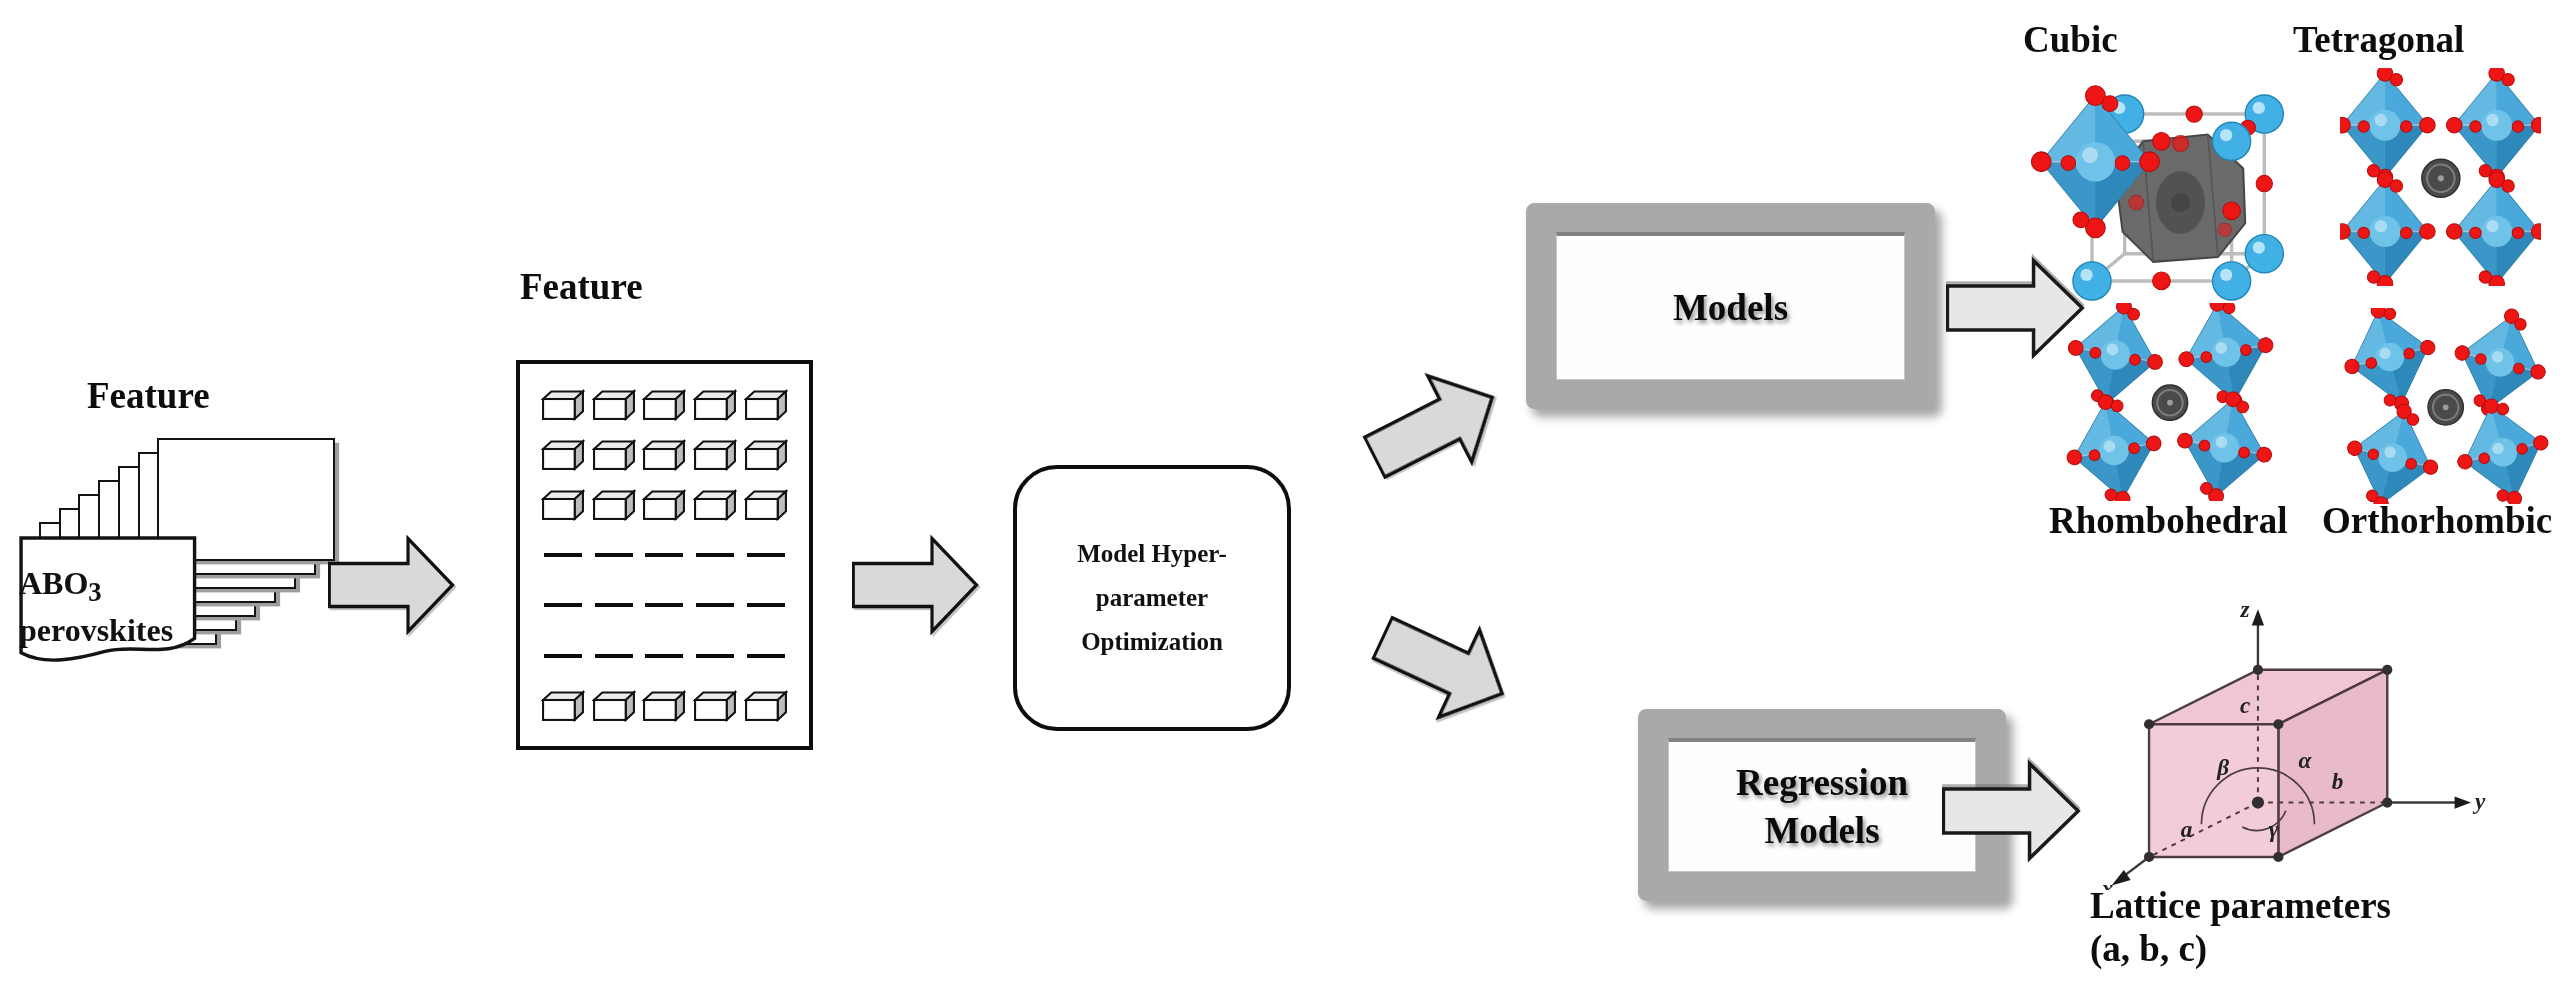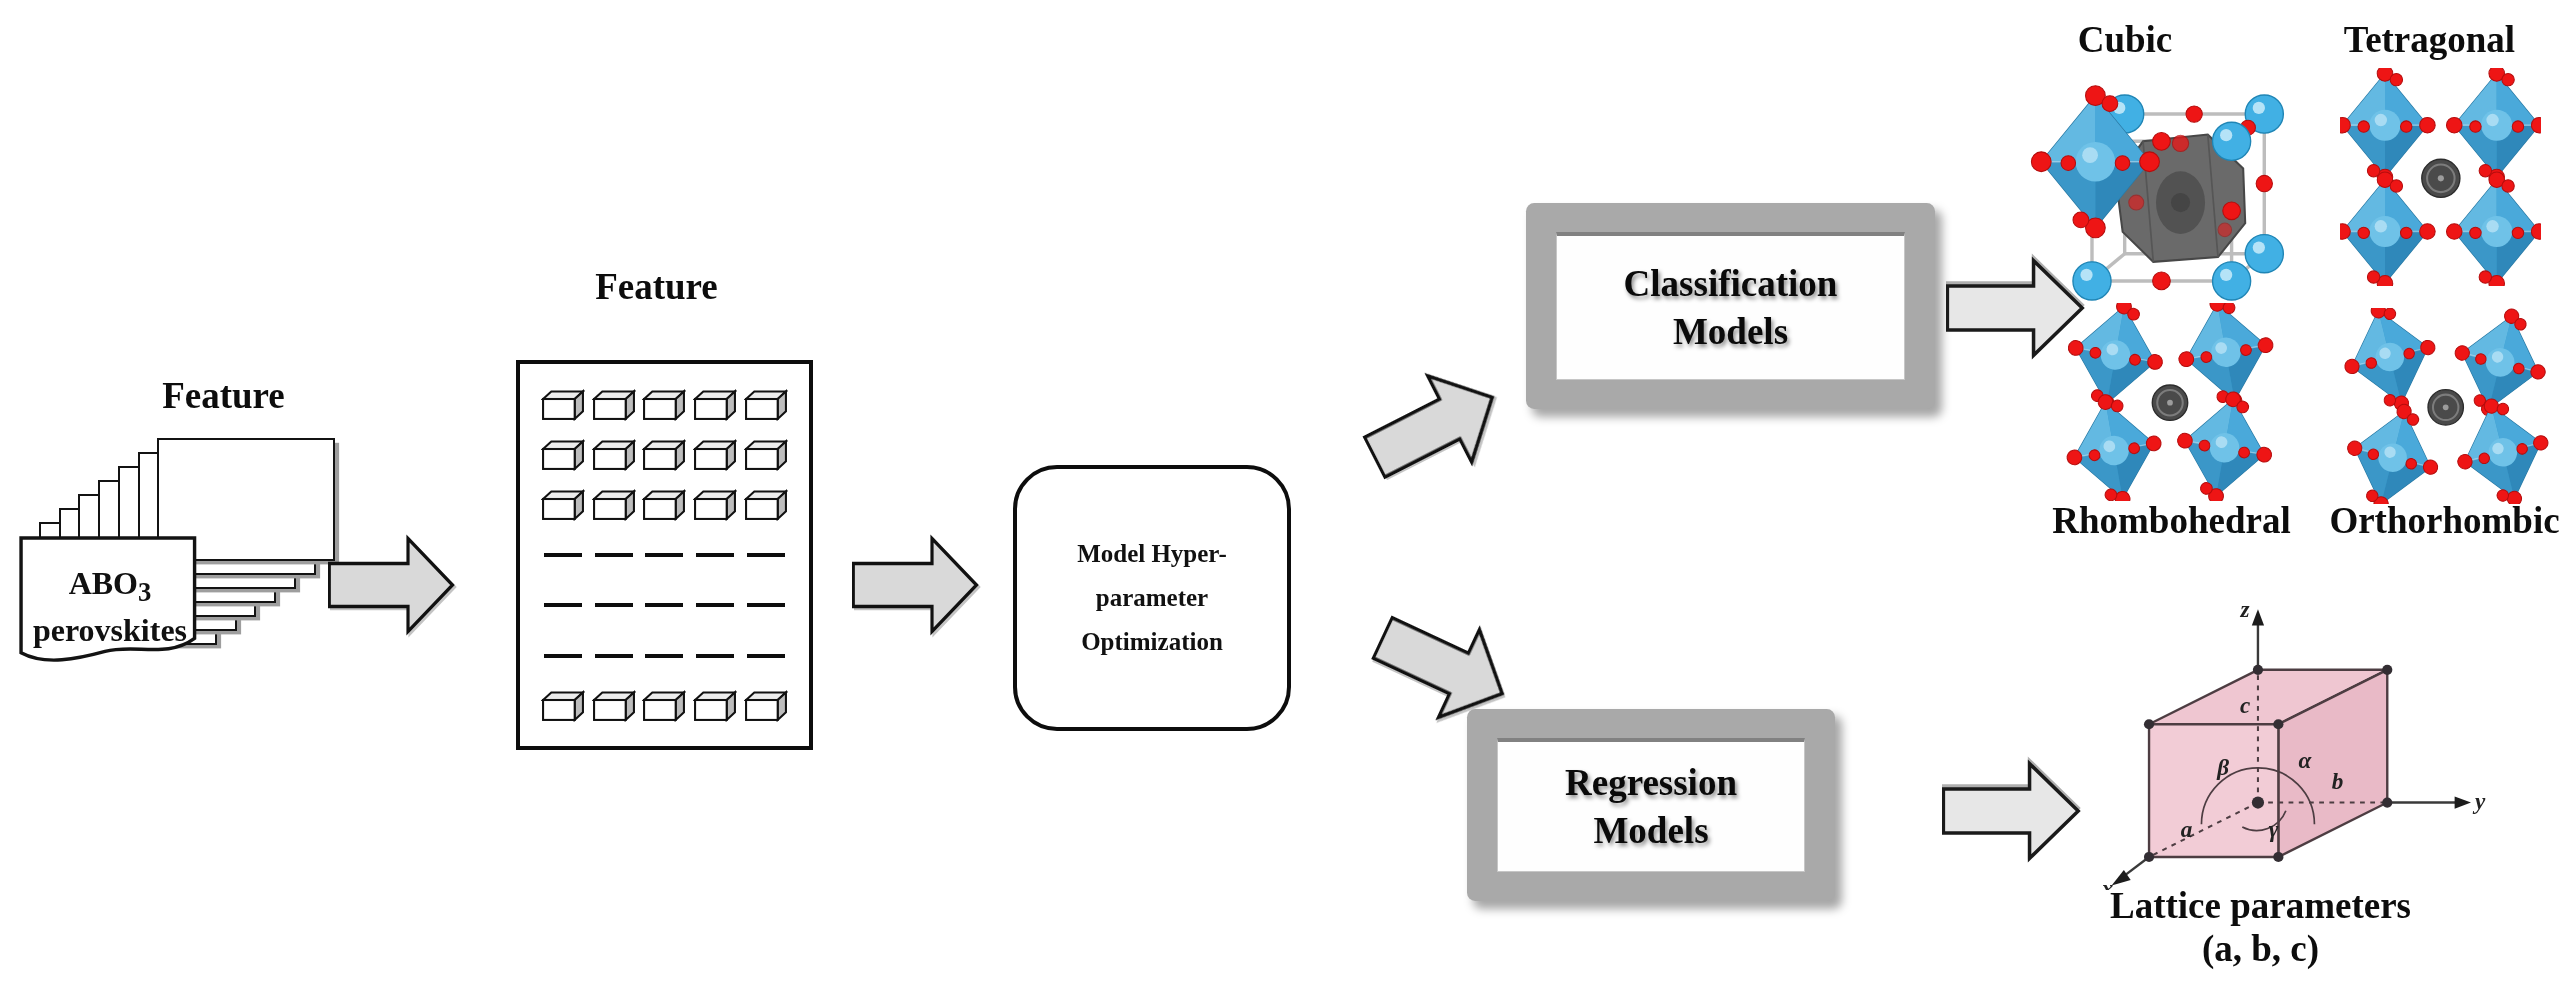--- a/index.html
+++ b/index.html
@@ -1,21 +1,21 @@
 <!DOCTYPE html>
 <html style="font-size:11px"><head>
 <meta charset="utf-8">
 <style>
   html,body{margin:0;padding:0;background:#fff;}
   body{
     position:relative;width:2576px;height:995px;overflow:hidden;
     font-family:"Liberation Serif","DejaVu Serif",serif;color:#111;
   }
   .abs{position:absolute;}
-  .ctr{text-align:center;}
+  .ctr{text-align:left;}
 
   
   .sec-title{font-size:37px;font-weight:bold;line-height:41px;color:#0d0d0d;}
 
   
   #db-stack{left:19px;top:435px;width:327px;height:259px;}
   .db-page{position:absolute;width:174px;height:119px;background:#fff;
     border:2.7px solid #131313;box-shadow:4.8px 4.1px 0 -0.7px #9e9e9e;}
   #db-front{left:0;top:101px;width:179px;height:138px;}
   #db-front svg{display:block;}
@@ -300,26 +300,25 @@
     </svg>
 </div>
 <div class="abs block-arrow" style="left:1375px;top:612px;width:136px;height:108px;transform:rotate(25deg);">
   <svg viewBox="0 0 200 150" preserveAspectRatio="none">
       <polygon points="2,44 126,44 126,8 196,75 126,142 126,106 2,106"></polygon>
     </svg>
 </div>
 
 <div class="abs frame" style="left:1526px;top:203px;width:409px;height:206px;">
   <div class="inner">
-    <div class="line">Classification</div>
     <div class="line">Models</div>
   </div>
 </div>
 
-<div class="abs frame" style="left:1467px;top:709px;width:368px;height:192px;">
+<div class="abs frame" style="left:1638px;top:709px;width:368px;height:192px;">
   <div class="inner">
     <div class="line">Regression</div>
     <div class="line">Models</div>
   </div>
 </div>
 
 <div class="abs block-arrow light" style="left:1946px;top:255px;width:139px;height:106px;">
   <svg viewBox="0 0 200 150" preserveAspectRatio="none">
       <polygon points="2,44 126,44 126,8 196,75 126,142 126,106 2,106"></polygon>
     </svg>

